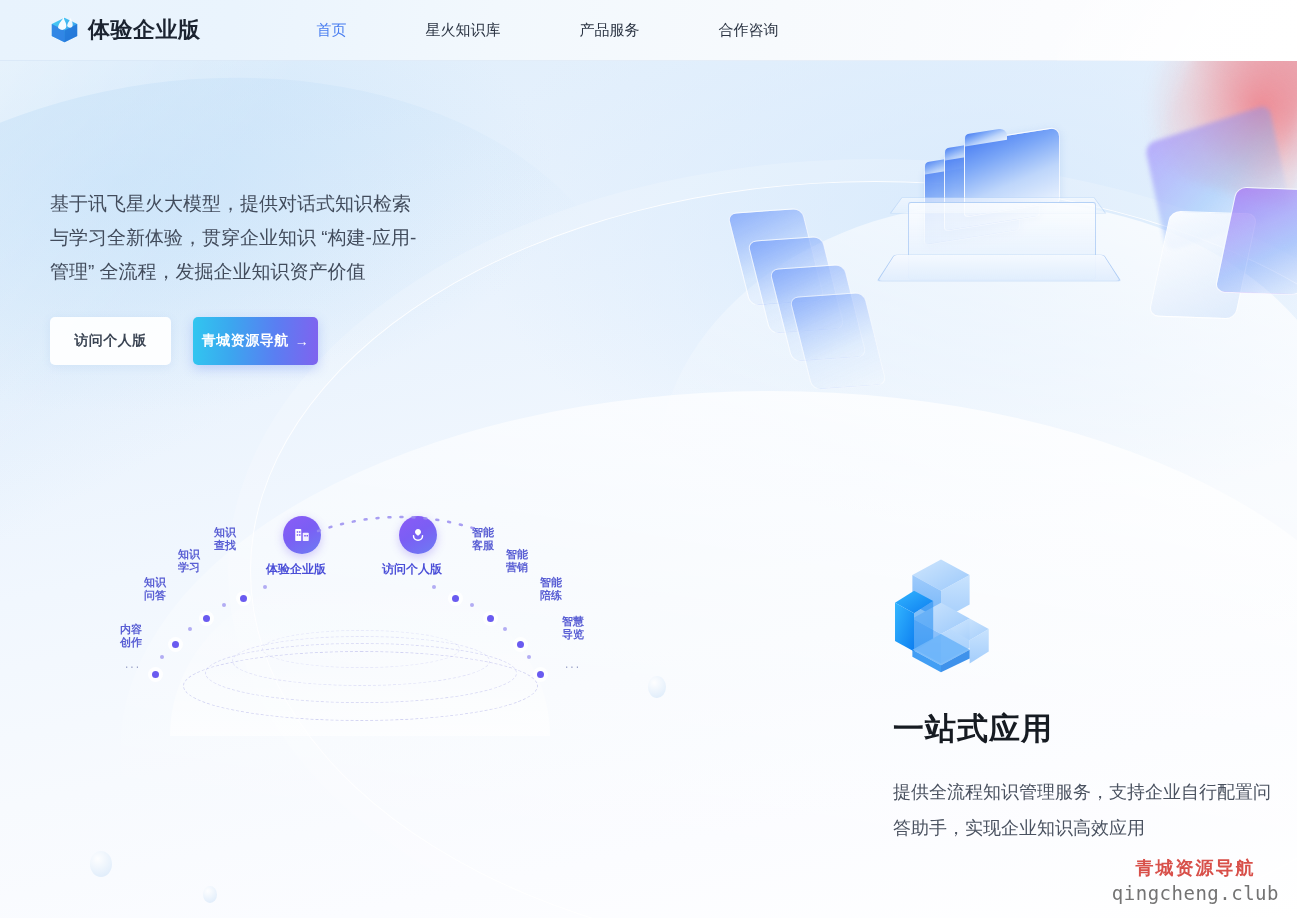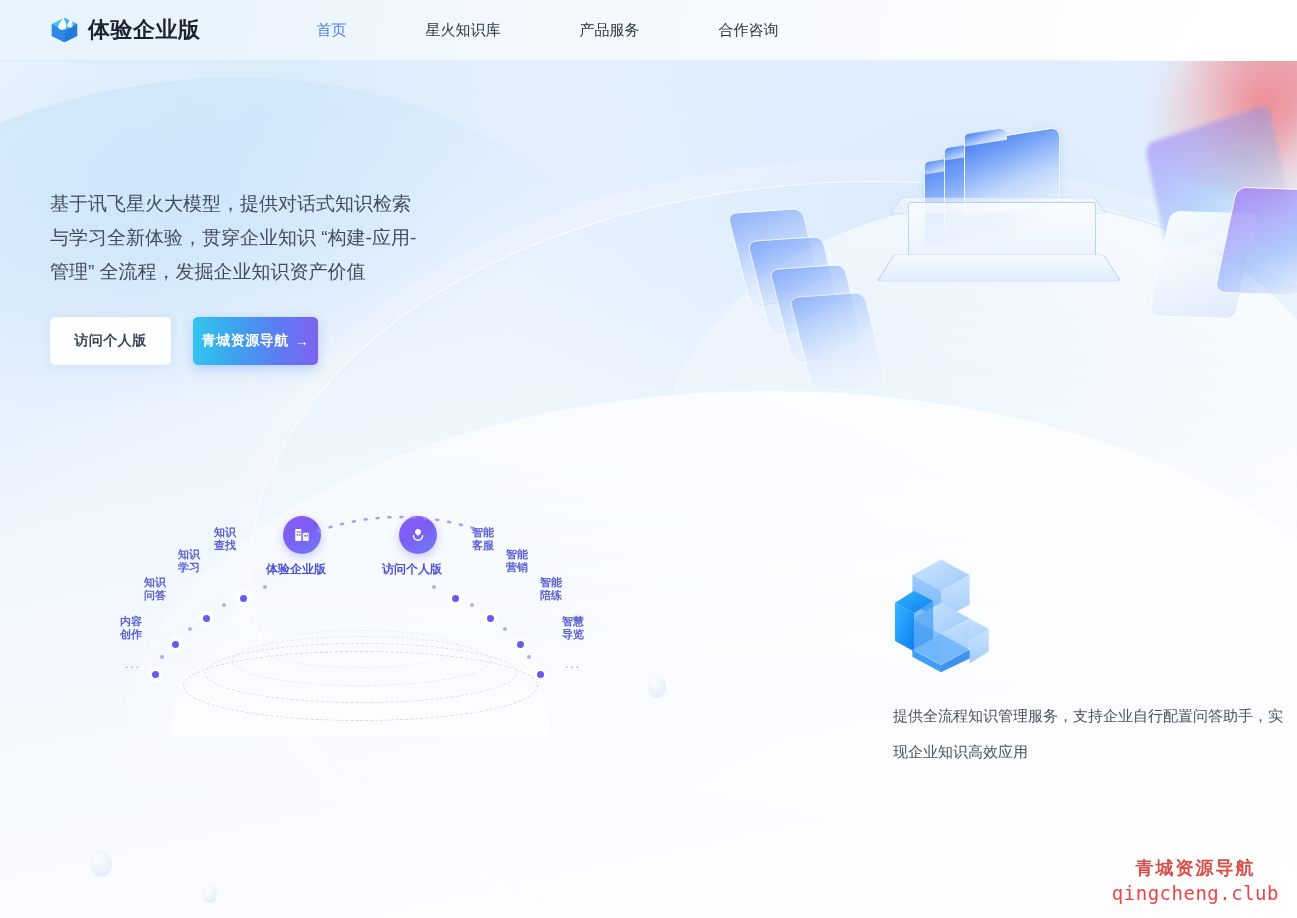--- a/index.html
+++ b/index.html
@@ -228,31 +228,31 @@
   .ell{ position:absolute; font-size:12px; color:#9aa2c8; letter-spacing:2px; }
   .blob{ position:absolute; border-radius:50%; background:radial-gradient(circle at 35% 30%, #fff, #cfe3f8); opacity:.75;}
 
   
   .feature{ position:absolute; left:893px; top:495px; width:400px; z-index:14; }
   .cube-icon{ width:96px; height:118px; display:block; }
   .feature-title{
     margin-top:34px; font-size:31px; font-weight:700; color:#161b22; letter-spacing:1px;
   }
   .feature-desc{
-    margin-top:24px; font-size:15px; line-height:36px; color:#4a5260; max-width:392px;
+    margin-top:24px; font-size:18px; line-height:36px; color:#4a5260; max-width:392px;
   }
 
   
   .watermark{
     position:absolute; right:18px; bottom:14px; text-align:center; z-index:60;
     font-family:"DejaVu Sans Mono","Liberation Mono",monospace;
   }
   .wm-cn{ font-size:18px; color:#d8504a; letter-spacing:2px; font-weight:700;
           font-family:"Liberation Sans","DejaVu Sans",sans-serif; }
-  .wm-en{ font-size:19px; color:#ef4444; letter-spacing:.5px; margin-top:2px; }
+  .wm-en{ font-size:19px; color:#737373; letter-spacing:.5px; margin-top:2px; }
 </style>
 </head>
 <body>
 
 <div class="page">
 
   <div class="header">
     <div class="brand">
       <svg class="brand-logo" viewBox="0 0 64 66">
         <defs>
@@ -345,21 +345,21 @@
         <span>查找</span>
       </div>
       <div class="mini-label" style="left:178px; top:57px;">
         <span>知识</span><br>
         <span>学习</span>
       </div>
       <div class="mini-label" style="left:144px; top:85px;">
         <span>知识</span><br>
         <span>问答</span>
       </div>
-      <div class="mini-label" style="left:120px; top:124px;">
+      <div class="mini-label" style="left:120px; top:132px;">
         <span>内容</span><br>
         <span>创作</span>
       </div>
       <div class="ell" style="left:125px; top:166px;">...</div>
 
       <div class="dot" style="left:452px; top:104px;"></div>
       <div class="dot" style="left:487px; top:124px;"></div>
       <div class="dot" style="left:517px; top:150px;"></div>
       <div class="dot" style="left:537px; top:180px;"></div>
       <div class="dot sm" style="left:432px; top:94px;"></div>
@@ -449,20 +449,21 @@
         <path d="M88 97 L110 84 L110 110 L88 124 Z" fill="url(#cRight)" opacity=".8"></path>
 
         <path d="M24 40 L46 52 L24 66 L2 54 Z" fill="url(#cBlue)"></path>
         <path d="M2 54 L24 66 L24 110 L2 98 Z" fill="url(#cBlue)"></path>
         <path d="M24 66 L46 52 L46 96 L24 110 Z" fill="#1f8cf2" opacity=".55"></path>
 
         <path d="M55 90 L88 108 L55 126 L22 108 Z" fill="#6fb6fa" opacity=".9"></path>
         <path d="M22 108 L55 126 L55 134 L22 116 Z" fill="#2d93f3" opacity=".9"></path>
         <path d="M55 126 L88 108 L88 118 L55 134 Z" fill="#1d7fe8" opacity=".85"></path>
       </svg>
+      <h2 class="feature-title">一站式应用</h2>
       <p class="feature-desc">提供全流程知识管理服务，支持企业自行配置问答助手，实现企业知识高效应用</p>
     </div>
 
   </div>
 
   <div class="watermark">
     <div class="wm-cn">青城资源导航</div>
     <div class="wm-en">qingcheng.club</div>
   </div>
 

